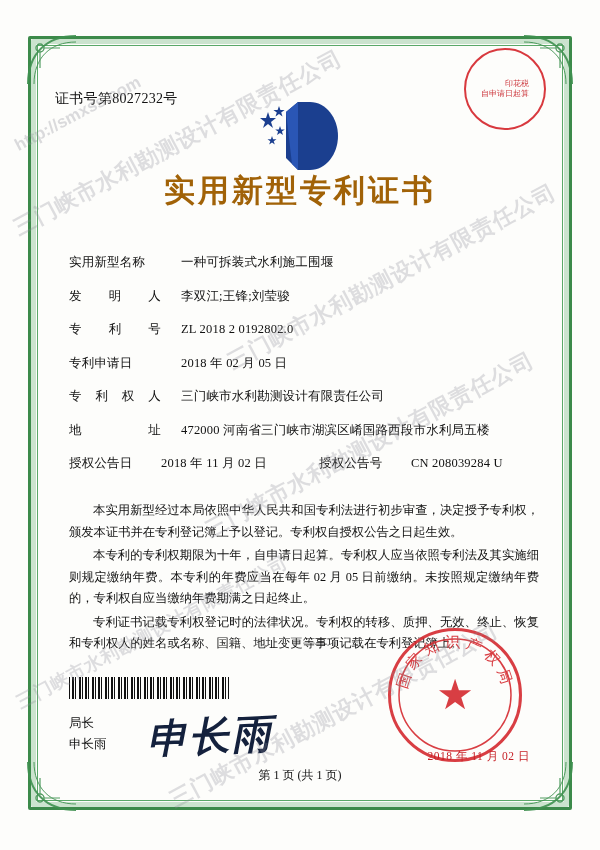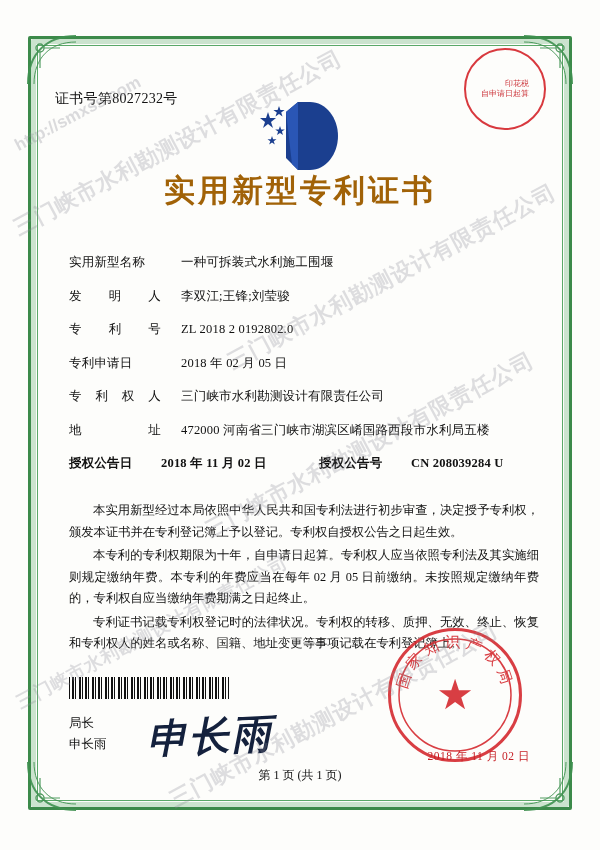--- a/index.html
+++ b/index.html
@@ -125,21 +125,20 @@
   .field-value {
     color: #111;
     letter-spacing: 0.2px;
   }
 
   .dual-row {
     display: flex;
     align-items: flex-start;
     margin-bottom: 22px;
     font-size: 12.5px;
-    font-weight: bold;
   }
   .dual-left { display: flex; align-items: baseline; flex: 0 0 250px; }
   .dual-right { display: flex; align-items: baseline; }
   .dual-right .field-label { flex: 0 0 92px; }
 
   
   .paras {
     margin-top: 28px;
     padding-left: 14px;
     padding-right: 6px;

